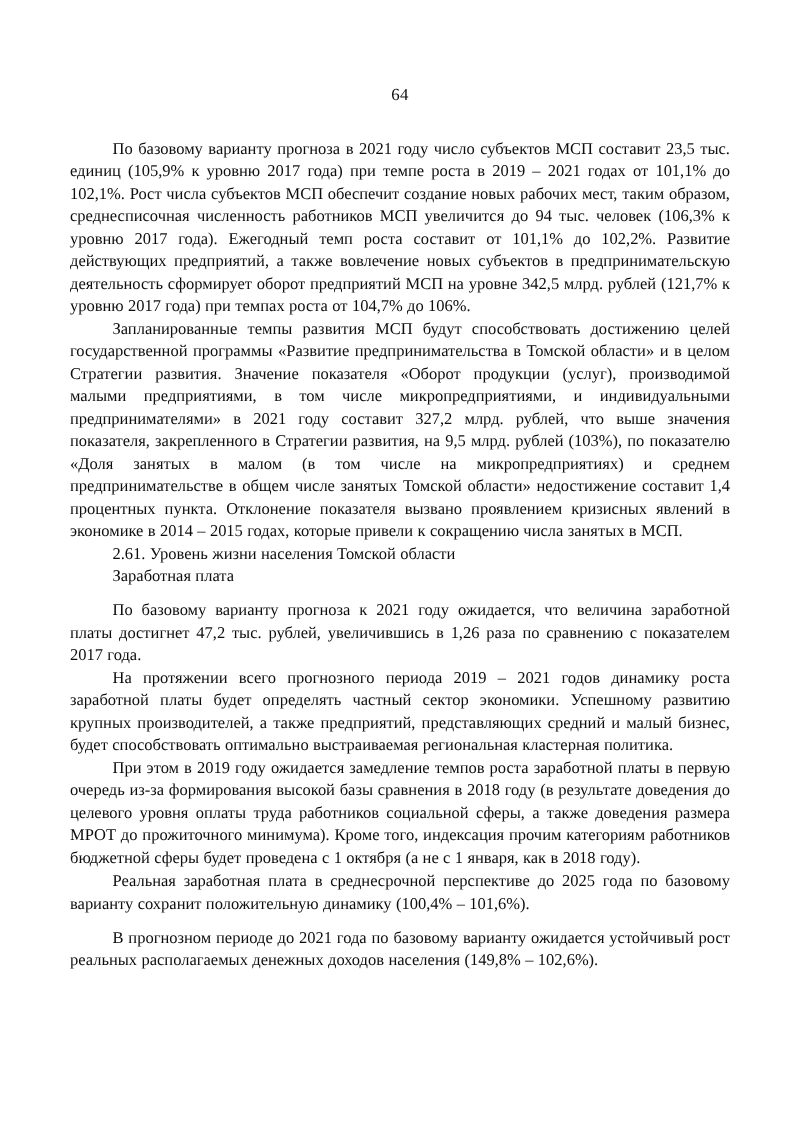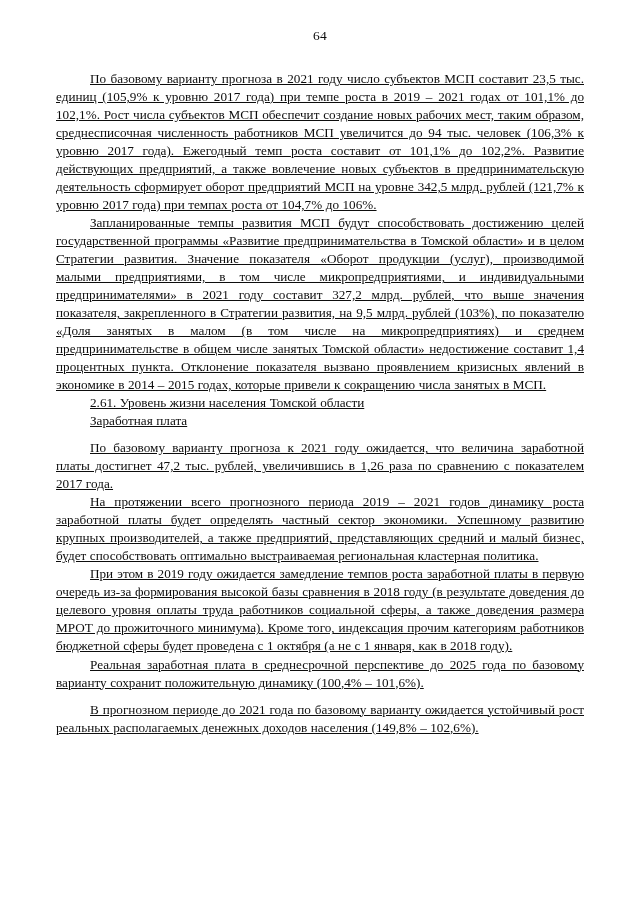--- a/index.html
+++ b/index.html
@@ -12,38 +12,37 @@
     height: 905px;
     font-family: "Liberation Serif", "DejaVu Serif", serif;
     color: #0d0d0d;
     position: relative;
     overflow: hidden;
   }
   .page {
     width: 640px;
     height: 782px;
     box-sizing: border-box;
-    padding: 28px 56px 40px 56px;
+    padding: 68px 56px 40px 56px;
     position: relative;
   }
   .page-number {
     text-align: center;
     font-size: 13.5px;
     margin: 0 0 26px 0;
     letter-spacing: 0.2px;
   }
   .body-text p {
     margin: 0;
     font-size: 13.2px;
     line-height: 1.365;
     text-align: justify;
     text-indent: 34px;
     text-justify: inter-word;
     word-spacing: 0.2px;
-    text-decoration: underline;
   }
   .section-heading {
     margin: 16px 0 0 0;
     font-size: 13.2px;
     text-align: center;
     text-indent: 0;
     line-height: 1.365;
   }
   .sub-heading {
     margin: 16px 0 0 0;

